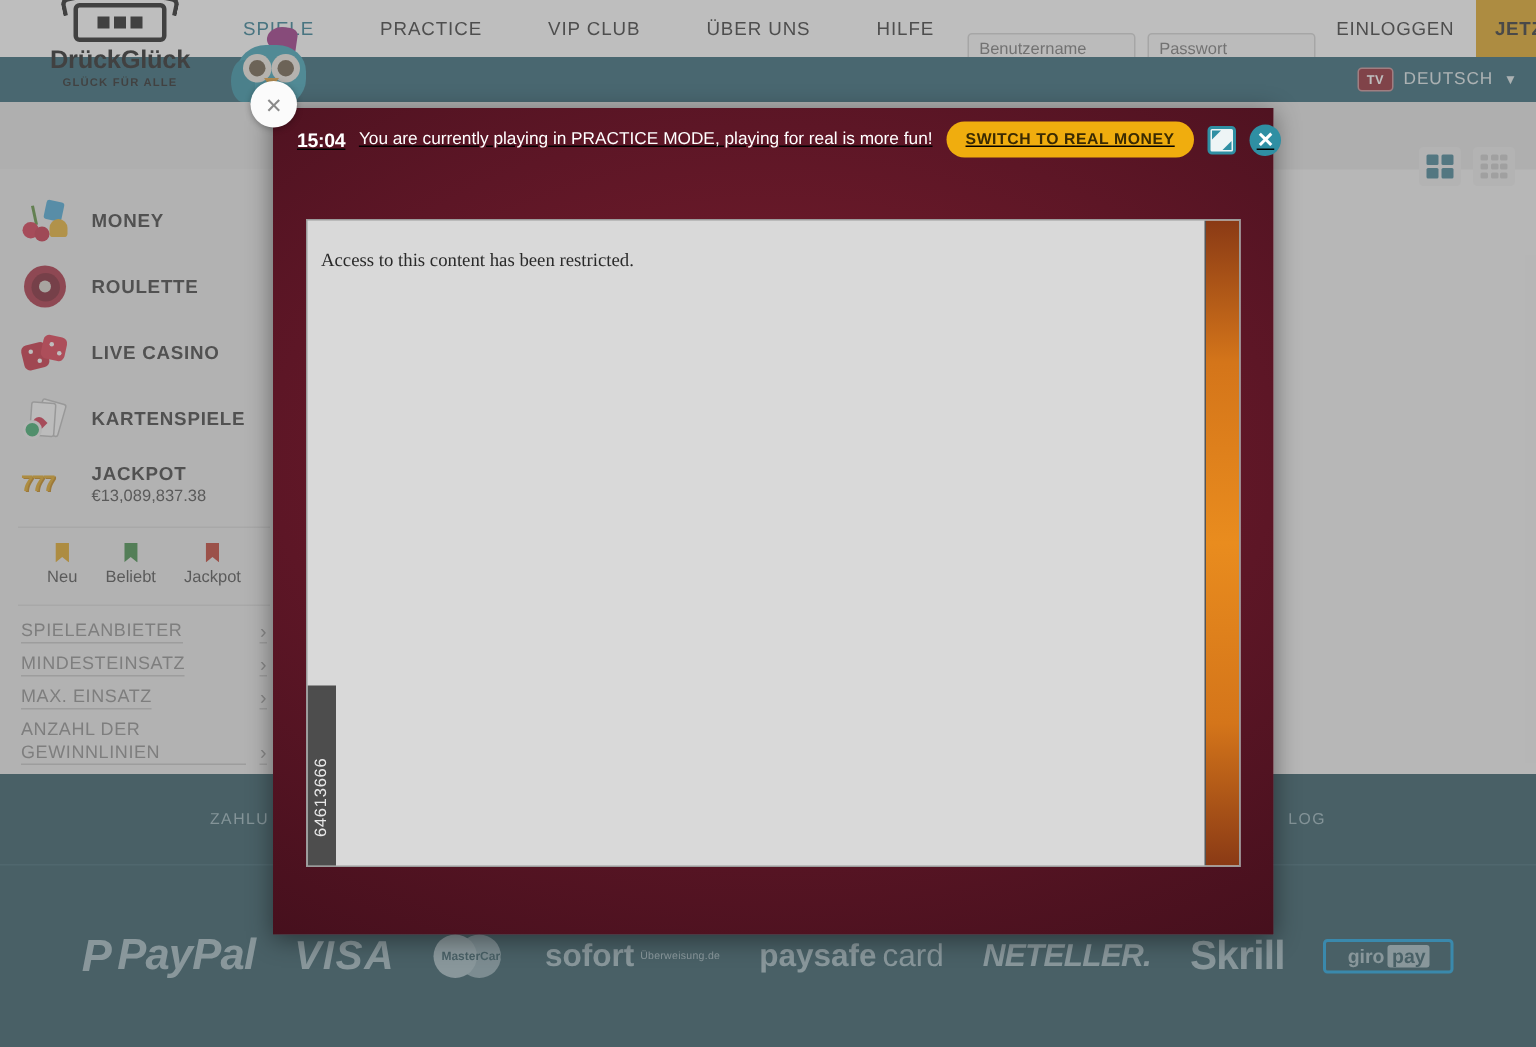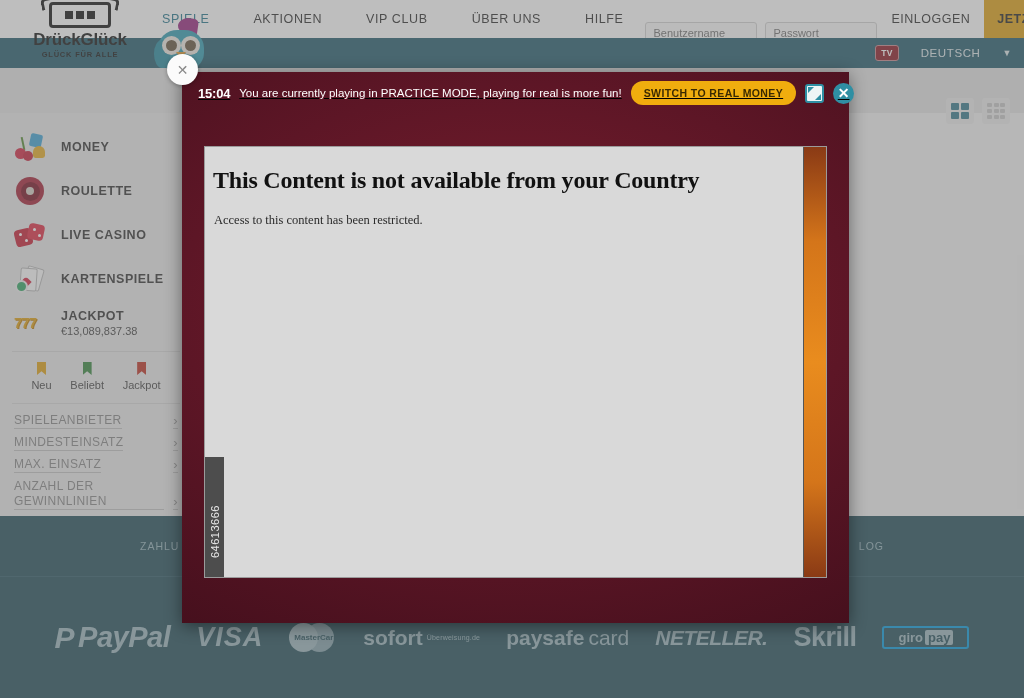--- a/index.html
+++ b/index.html
@@ -64,21 +64,21 @@
     font-family: "Liberation Sans", sans-serif; white-space: nowrap;
   }
 
   
   .tealbar {
     height: 30px; background: #2b6272;
     display: flex; align-items: center; justify-content: flex-end;
     position: relative;
   }
   .lang {
-    display: flex; align-items: center; gap: 22px;
+    display: flex; align-items: center; gap: 7px;
     margin-right: 12px; color: #dfe9ec;
     font-size: 11.5px; letter-spacing: .6px; cursor: pointer;
   }
   .tv-badge {
     background: #8e1f2b; color: #fff;
     border: 1px solid #c98a90; border-radius: 3px;
     font-size: 8.5px; font-weight: bold;
     padding: 2px 5px; letter-spacing: .3px;
   }
   .caret { font-size: 9px; }
@@ -299,21 +299,21 @@
     border-left: 1px solid #555;
   }
 </style>
 </head>
 <body>
 
 <div id="page">
 
   <div class="topbar">
     <a class="nav-link active" href="#">SPIELE</a>
-    <a class="nav-link" href="#">AKTIONEN</a>
+    <a class="nav-link" href="#">PRACTICE</a>
     <a class="nav-link" href="#">VIP CLUB</a>
     <a class="nav-link" href="#">ÜBER UNS</a>
     <a class="nav-link" href="#">HILFE</a>
 
     <div class="login-area">
       <div class="login-fields">
         <div class="login-row">
           <input class="inp" type="text" placeholder="Benutzername" style="">
           <input class="inp" type="password" placeholder="Passwort" style="">
         </div>
@@ -537,18 +537,17 @@
     <span class="clock">15:04</span>
     <span class="practice-msg">You are currently playing in PRACTICE MODE, playing for real is more fun!</span>
     <button class="btn-real">SWITCH TO REAL MONEY</button>
     <div class="bar-icons">
       <div class="ic-expand"></div>
       <div class="ic-close">✕</div>
     </div>
   </div>
 
   <div class="game-frame">
-    <div class="geo-title">This Content is not available from your Country</div>
     <div class="geo-msg">Access to this content has been restricted.</div>
     <div class="sidestrip">64613666</div>
     <div class="orange-strip"></div>
   </div>
 </div>
 
 </body></html>

